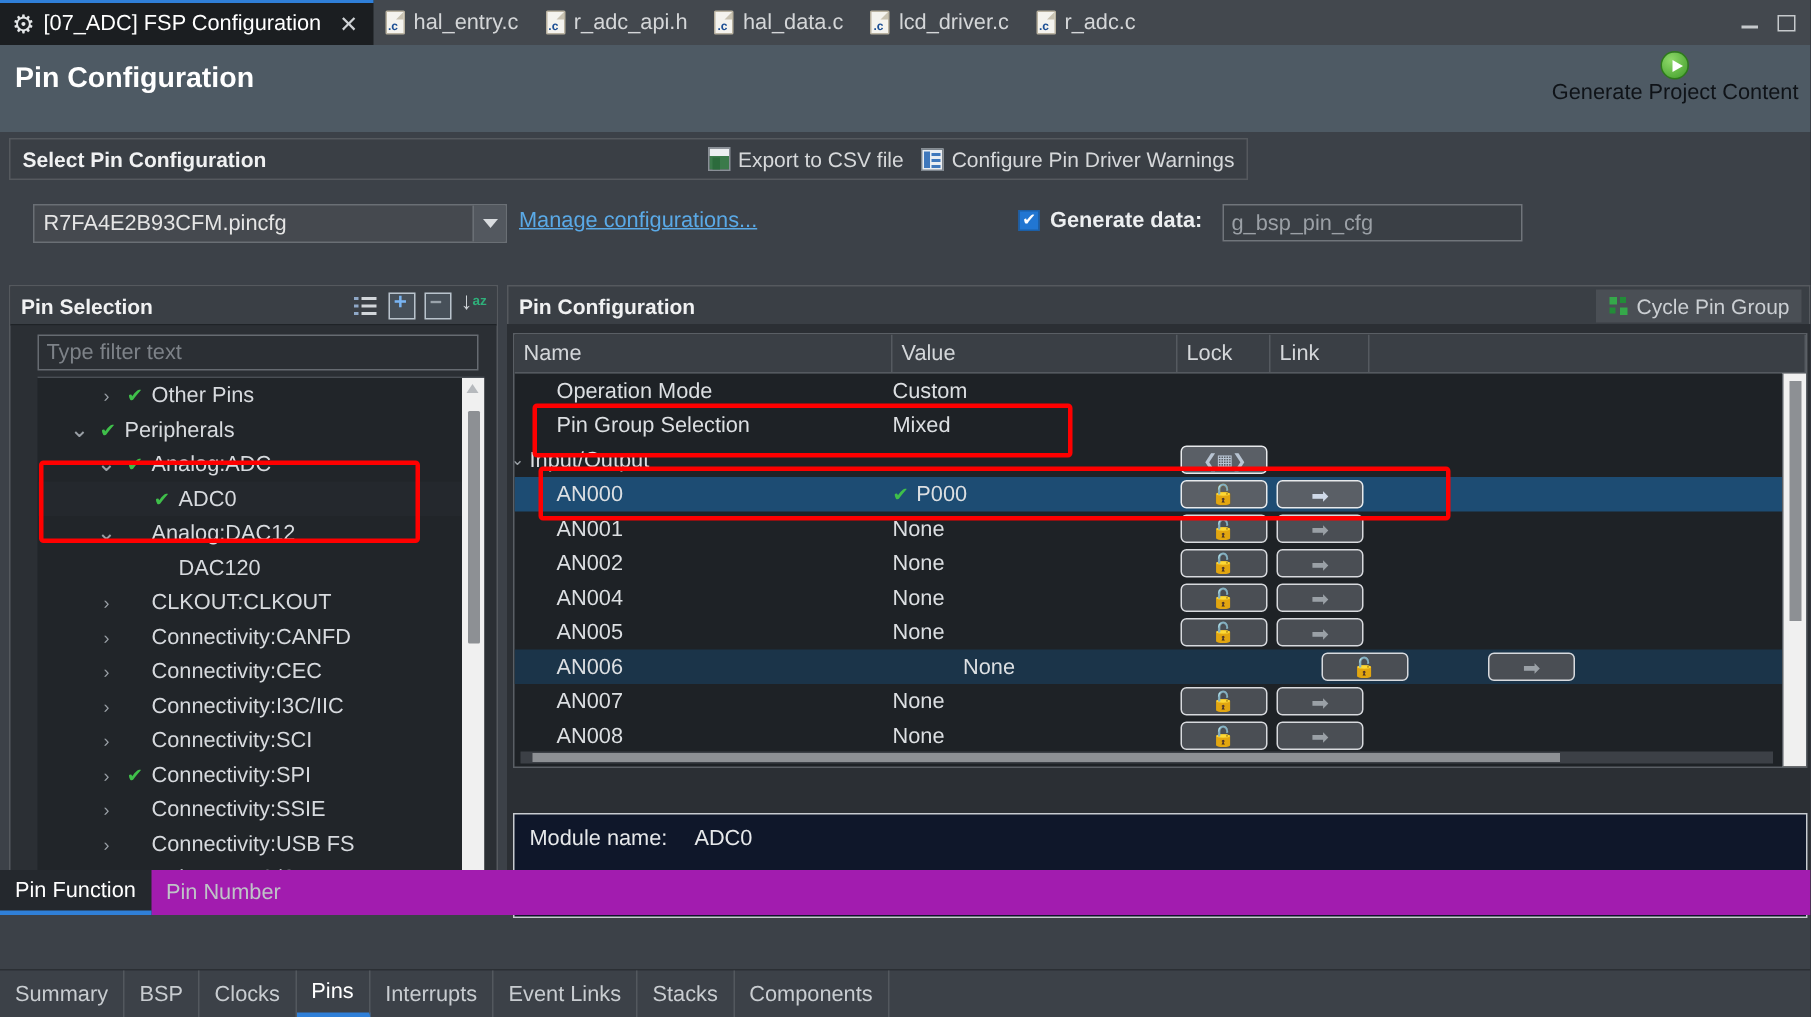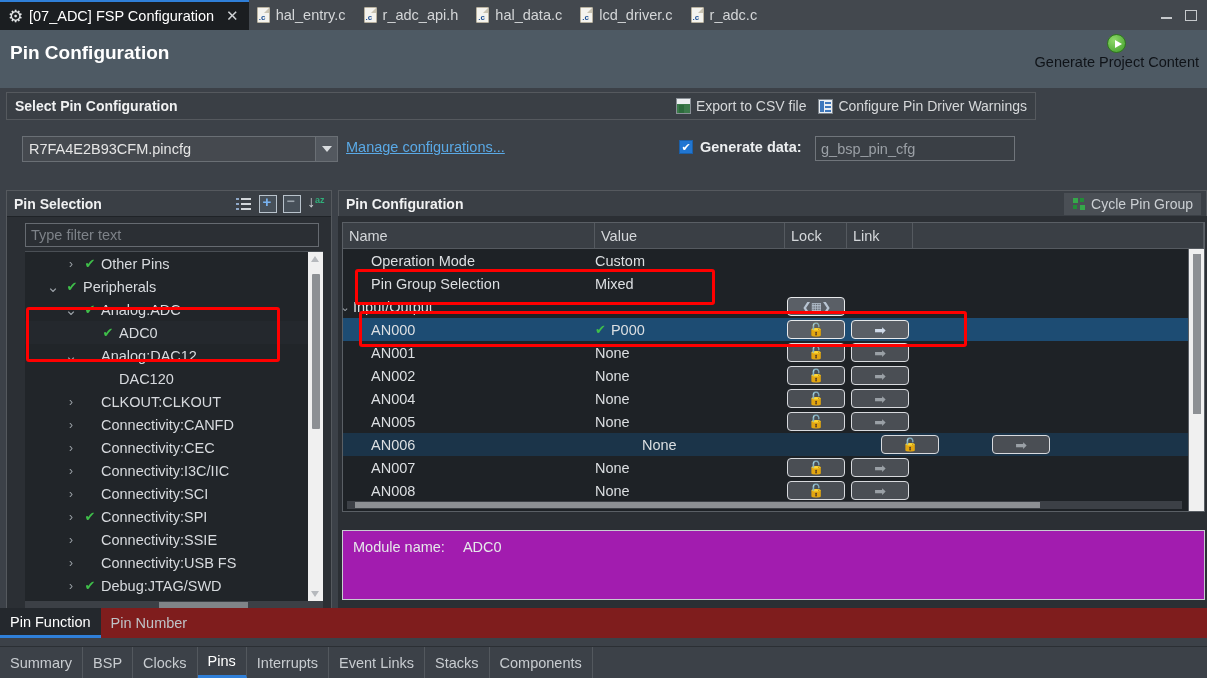--- a/index.html
+++ b/index.html
@@ -75,21 +75,21 @@
   }
   .gen-icon::after {
     content: ""; position: absolute; left: 7px; top: 4.5px;
     border-style: solid; border-width: 4.5px 0 4.5px 7px;
     border-color: transparent transparent transparent #ffffff;
   }
   .gen-label { font-size: 14.5px; color: #0f1318; }
 
   
   .selbar {
-    position: absolute; top: 92px; left: 6px; width: 1030px; height: 28px;
+    position: absolute; top: 92px; left: 6px; width: 826px; height: 28px;
     background: #3a3f45; border: 1px solid #55595e;
     display: flex; align-items: center;
   }
   .selbar-title { font-size: 14px; font-weight: bold; color: #f0f1f2; padding-left: 8px; }
   .selbar-actions { margin-left: auto; display: flex; align-items: center; gap: 4px; padding-right: 4px; }
   .act { display: flex; align-items: center; gap: 5px; font-size: 14px; color: #d6d8da; cursor: pointer; padding: 1px 4px; }
   .csv-ico {
     width: 15px; height: 16px; flex: none;
     background: linear-gradient(#eceff1 0 35%, #3b7a4a 35% 100%);
     border: 1px solid #8a9097; position: relative;
@@ -289,31 +289,31 @@
     position: absolute; right: 0; top: 26px; bottom: 0; width: 16px; background: #f0f0f0;
     border-left: 1px solid #5a5f65;
   }
   .table-vthumb { position: absolute; left: 4px; top: 5px; width: 8px; height: 160px; background: #8d9094; }
   .table-hscroll {
     position: absolute; left: 4px; right: 22px; bottom: 2px; height: 8px; background: #3c4046;
   }
   .table-hthumb { position: absolute; left: 1%; width: 82%; top: 1px; height: 6px; background: #8d9094; }
 
   .modulebox {
-    position: absolute; left: 4px; top: 340px; right: 2px; height: 70px;
-    background: #a21caf; border: 1px solid #c8ccd0;
+    position: absolute; left: 4px; top: 352px; right: 2px; height: 70px;
+    background: #0f172a; border: 1px solid #c8ccd0;
     padding: 8px 0 0 10px;
   }
   .module-line { font-size: 14.5px; color: #e6e8ea; }
   .module-name { margin-left: 14px; }
 
   
   .subtabs {
-    position: absolute; left: 0; top: 608px; width: 1207px; height: 30px;
-    background: #7f1d1d; display: flex; align-items: stretch;
+    position: absolute; left: 0; top: 580px; width: 1207px; height: 30px;
+    background: #a21caf; display: flex; align-items: stretch;
   }
   .subtab {
     display: flex; align-items: center; padding: 0 10px;
     font-size: 14.5px; color: #bfc3c7; cursor: pointer; position: relative;
   }
   .subtab.active {
     background: #24282d; color: #ffffff;
     border-bottom: 3px solid #2f7fd8;
   }
 

